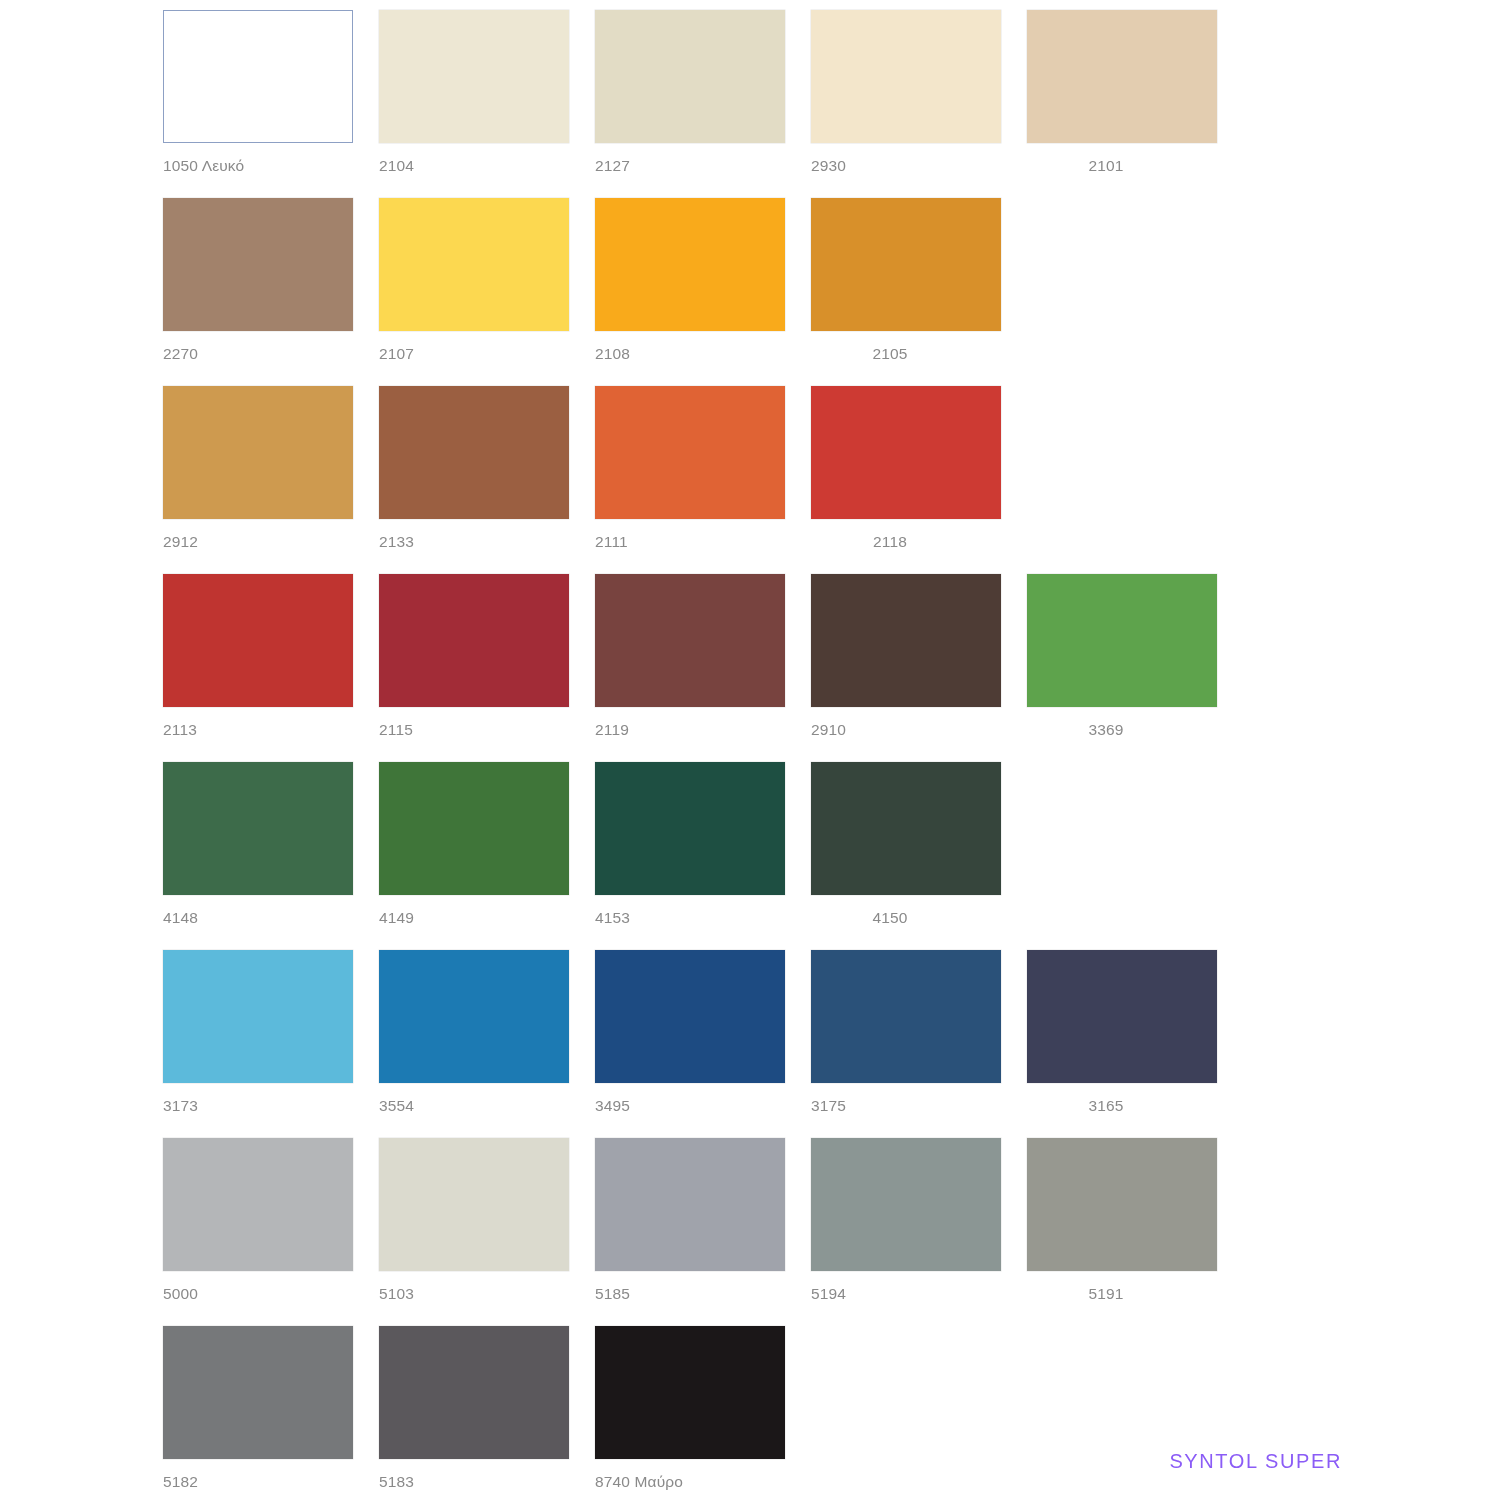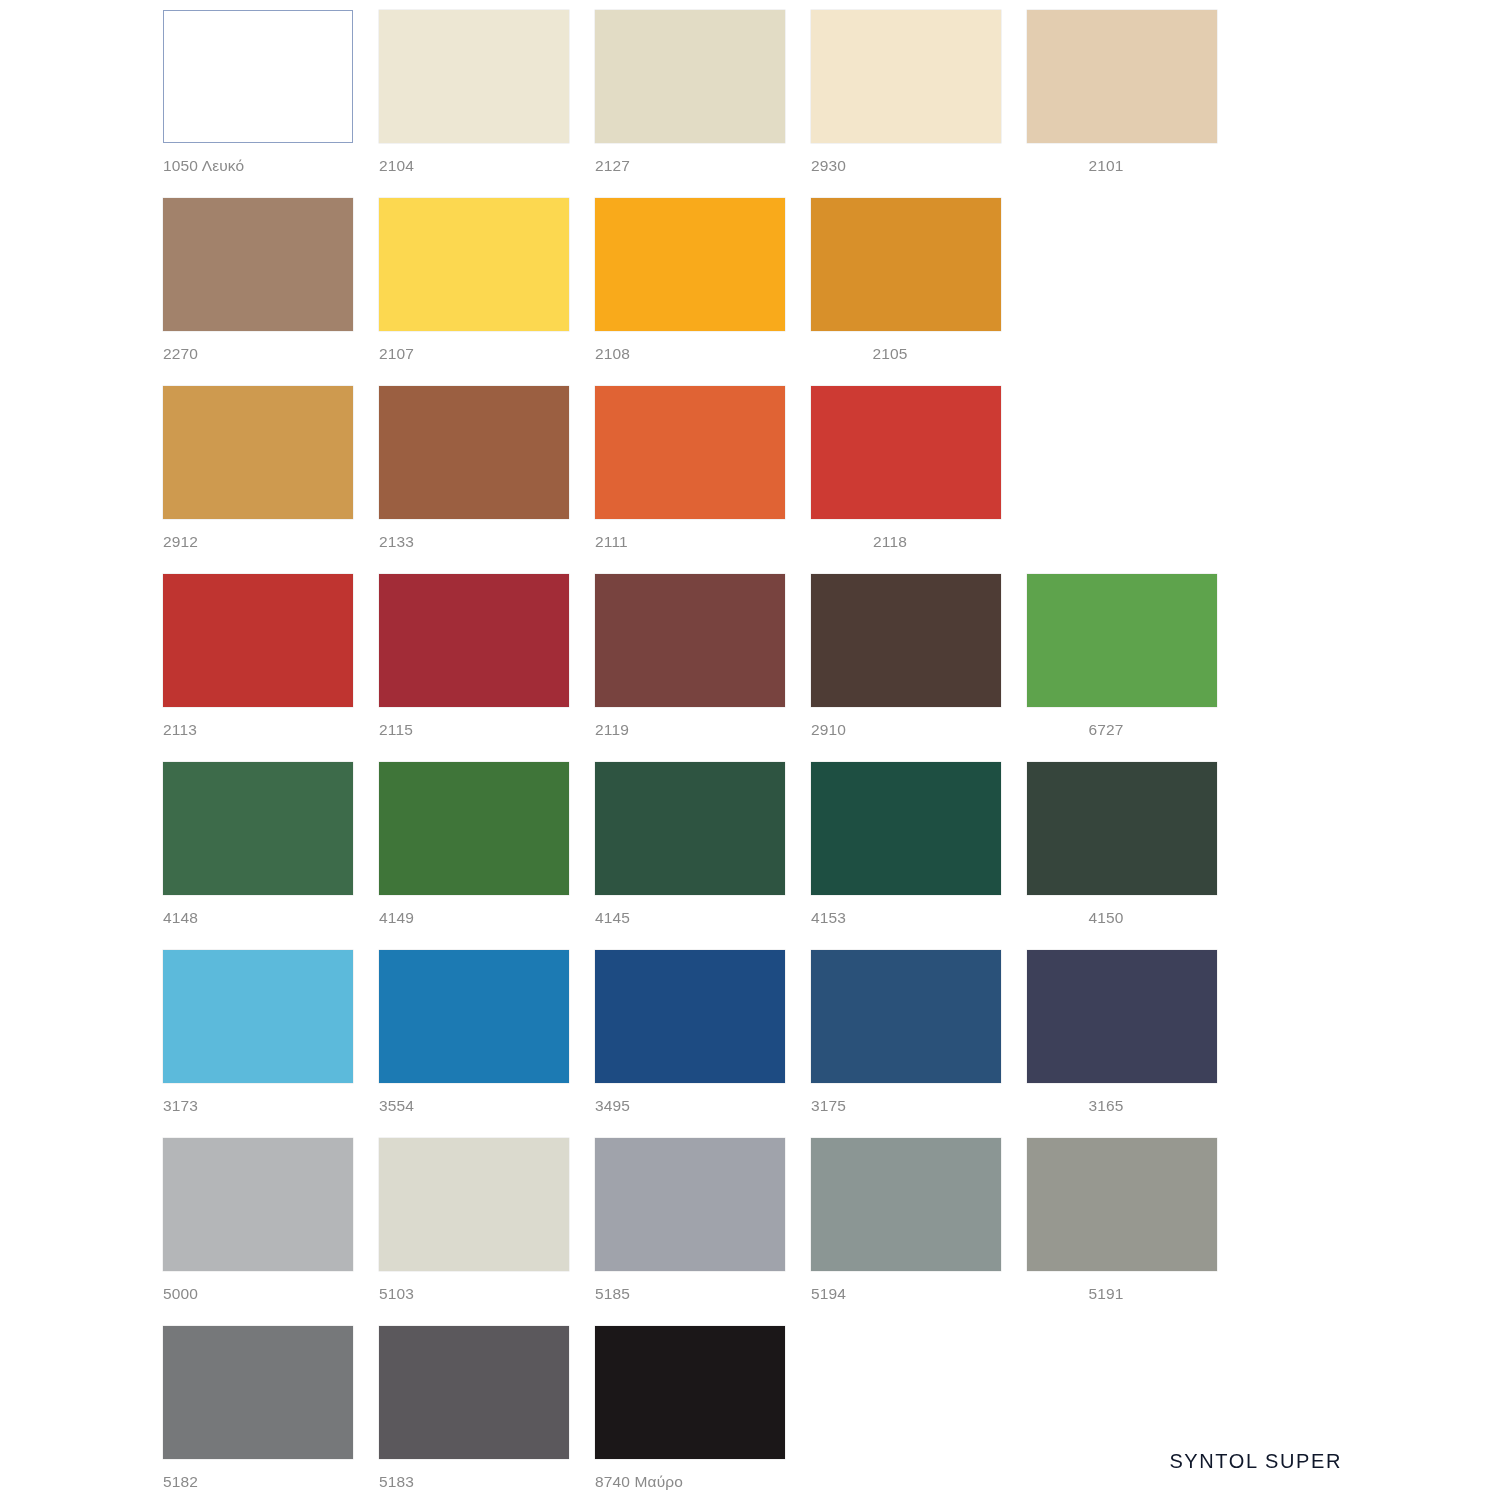--- a/index.html
+++ b/index.html
@@ -72,21 +72,21 @@
     letter-spacing: 0.15px;
     white-space: nowrap;
   }
 
   .brand-mark {
     position: absolute;
     right: 158px;
     bottom: 27px;
     font-size: 20px;
     letter-spacing: 1.6px;
-    color: #0f172a;
+    color: #8b5cf6;
     white-space: nowrap;
   }
 </style>
 </head>
 <body>
 
 <div id="chart-sheet">
 
   <div class="swatch-grid" id="swatch-grid">
       <div class="swatch-row">
@@ -159,35 +159,31 @@
         <div class="swatch-cell">
           <div class="swatch-chip" style="background: rgb(120, 67, 63);"></div>
           <div class="swatch-label">2119</div>
         </div>
         <div class="swatch-cell">
           <div class="swatch-chip" style="background: rgb(78, 60, 53);"></div>
           <div class="swatch-label">2910</div>
         </div>
         <div class="swatch-cell">
           <div class="swatch-chip" style="background: rgb(94, 163, 76);"></div>
-          <div class="swatch-label">6727</div>
+          <div class="swatch-label">3369</div>
         </div>
       </div>
       <div class="swatch-row">
         <div class="swatch-cell">
           <div class="swatch-chip" style="background: rgb(61, 107, 74);"></div>
           <div class="swatch-label">4148</div>
         </div>
         <div class="swatch-cell">
           <div class="swatch-chip" style="background: rgb(63, 117, 57);"></div>
           <div class="swatch-label">4149</div>
-        </div>
-        <div class="swatch-cell">
-          <div class="swatch-chip" style="background: rgb(46, 84, 65);"></div>
-          <div class="swatch-label">4145</div>
         </div>
         <div class="swatch-cell">
           <div class="swatch-chip" style="background: rgb(30, 79, 66);"></div>
           <div class="swatch-label">4153</div>
         </div>
         <div class="swatch-cell">
           <div class="swatch-chip" style="background: rgb(54, 69, 60);"></div>
           <div class="swatch-label">4150</div>
         </div>
       </div>

